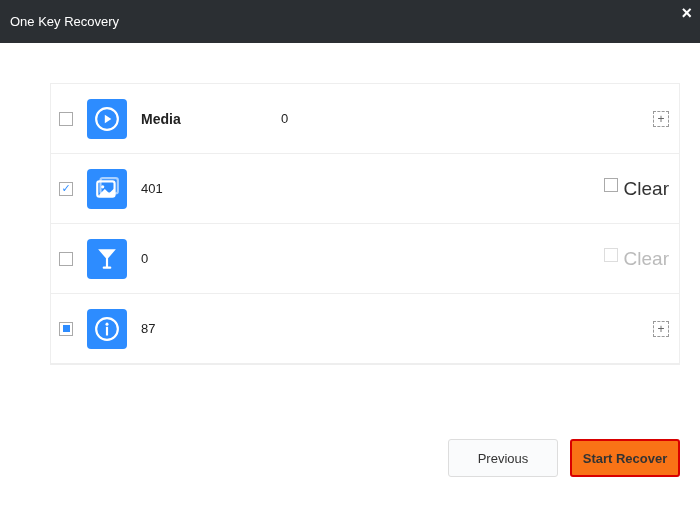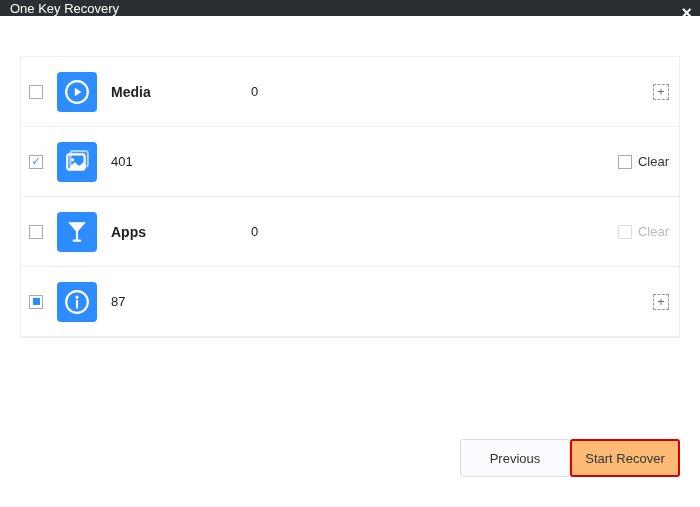--- a/index.html
+++ b/index.html
@@ -6,37 +6,38 @@
   body {
     font-family: -apple-system, BlinkMacSystemFont, "Segoe UI", Arial, sans-serif;
     background: #fff;
     width: 700px;
     height: 507px;
     overflow: hidden;
   }
   .titlebar {
     background: #2b2f33;
     color: #fff;
-    height: 16px;
+    height: 43px;
     display: flex;
     align-items: center;
     padding: 0 10px;
     font-size: 13px;
     position: relative;
   }
   .titlebar .close {
     position: absolute;
     right: 8px;
     top: 3px;
     font-size: 18px;
     font-weight: bold;
     cursor: pointer;
   }
   .content {
     padding: 40px 20px 0 20px;
+    margin-left: 30px;
   }
   .panel {
     border: 1px solid #eee;
   }
   .row {
     display: flex;
     align-items: center;
     height: 70px;
     border-bottom: 1px solid #eee;
     padding: 0 10px 0 8px;
@@ -87,61 +88,62 @@
     flex-shrink: 0;
   }
   .count {
     font-size: 13px;
     color: #222;
     flex-shrink: 0;
   }
   .spacer { flex: 1; }
   .clear-wrap {
     display: flex;
-    align-items: center;
+    align-items: flex-start;
     gap: 6px;
-    font-size: 13px;
+    font-size: 19px;
     color: #333;
   }
   .clear-wrap.disabled { color: #bbb; }
   .clear-wrap .chk { margin-right: 0; }
   .expand-box {
     width: 16px;
     height: 16px;
     border: 1px dashed #999;
     display: flex;
     align-items: center;
     justify-content: center;
     font-size: 12px;
     color: #666;
     cursor: pointer;
   }
   .footer {
     position: absolute;
     bottom: 30px;
     right: 20px;
     display: flex;
+    gap: 12px;
   }
   .btn {
     min-width: 110px;
     height: 38px;
     border: 1px solid #ddd;
     background: #fafbfc;
     border-radius: 3px;
     font-size: 13px;
     cursor: pointer;
     display: flex;
     align-items: center;
     justify-content: center;
     color: #333;
   }
   .btn.primary {
     border: 2px solid #d80000;
-    background: #fdba74;
-    font-weight: 400;
+    background: #f97316;
+    font-weight: 700;
     text-align: center;
   }
 </style>
 </head>
 <body>
 
 <div class="titlebar">
   <span>One Key Recovery</span>
   <span class="close">×</span>
 </div>
@@ -181,21 +183,20 @@
       </span>
     </div>
 
     <div class="row">
       <span class="chk"></span>
       <span class="icon">
         <svg viewBox="0 0 24 24">
             <path d="M6 4 L18 4 L12 11 Z M12 11 L12 20 M9 20 L15 20" fill="#fff" stroke="#fff" stroke-width="2" stroke-linecap="round"></path>
           </svg>
       </span>
-      <span class="label">Apps</span>
       <span class="count">0</span>
       <span class="spacer"></span>
       <span class="clear-wrap disabled">
         <span class="chk" style="border-color:#ddd"></span>
         <span>Clear</span>
       </span>
     </div>
 
     <div class="row">
       <span class="chk indet"></span>

